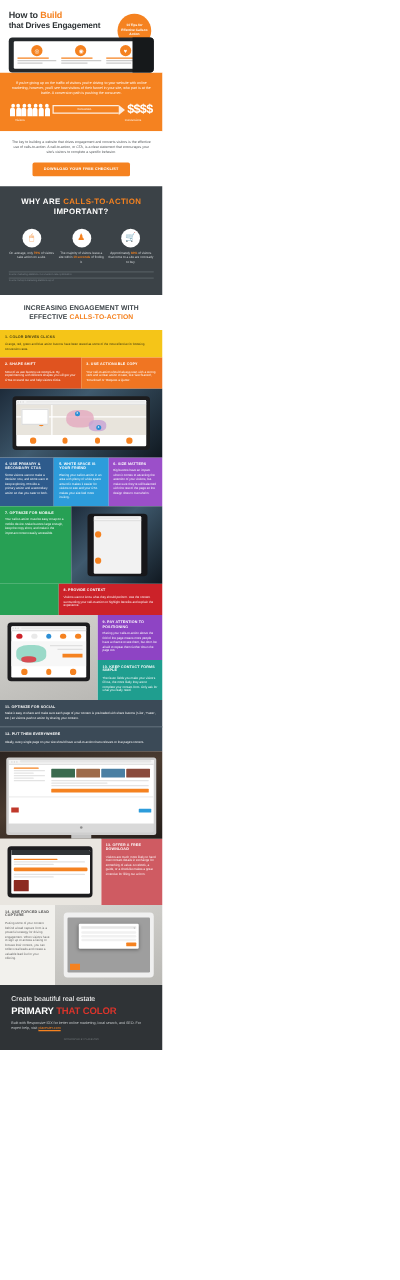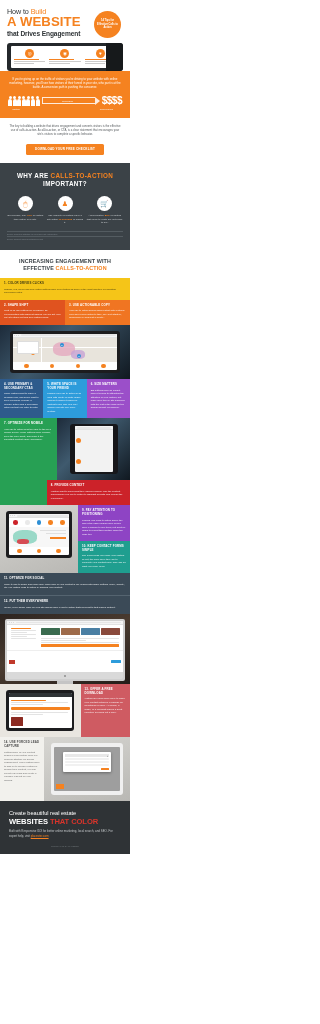--- a/index.html
+++ b/index.html
@@ -12,21 +12,21 @@
   .page { width: 130px; overflow: hidden; position: relative; }
 
   
   .hero {
     background: #ffffff;
     padding: 7px 7px 0 7px;
     position: relative;
   }
   .hero-title { position: relative; }
   .ht-l1 {
-    font-size: 7.2px; font-weight: normal; color: #2f3437;
+    font-size: 7.2px; font-weight: bold; color: #2f3437;
     letter-spacing: -0.1px; line-height: 9px;
   }
   .ht-l1 em { font-style: normal; color: #f58220; }
   .ht-l2 {
     font-size: 13.2px; font-weight: bold; color: #f58220;
     letter-spacing: 0.1px; line-height: 14px; margin-top: -1px;
   }
   .ht-l3 {
     font-size: 6.6px; font-weight: bold; color: #2f3437;
     letter-spacing: -0.1px; line-height: 9px; margin-top: 0px;
@@ -223,21 +223,20 @@
   .f-credit { margin-top: 7px; text-align: center; font-size: 1.9px; color: #71777a; }
 </style>
 </head>
 <body>
 
 <div class="page">
 
   <div class="hero">
     <div class="hero-title">
       <div class="ht-l1"><span>How to </span><em>Build</em></div>
-      <div class="ht-l2">A WEBSITE</div>
       <div class="ht-l3">that Drives Engagement</div>
       <div class="hero-badge">14 Tips for Effective Calls to Action</div>
     </div>
 
     <div class="hero-device">
       <div class="hero-screen">
         <div class="hd-col">
           <div class="hd-ic">◎</div>
           <div class="hd-lines">
               <i></i>
@@ -580,18 +579,18 @@
             <div style="width:8px;height:2.5px;background:#f58220;margin-top:1.5px;margin-left:auto;border-radius:.5px"></div>
           </div>
           <div style="position:absolute;left:2px;bottom:2px;width:8px;height:5px;background:#f58220"></div>
         </div>
       </div>
     </div>
   </div>
 
   <div class="footer">
     <div class="f-l1">Create beautiful real estate</div>
-    <div class="f-l2"><span>WEBSITES </span><em>THAT COLOR</em></div>
+    <div class="f-l2"><span>PRIMARY </span><em>THAT COLOR</em></div>
     <div class="f-body"><span>Built with Responsive IDX for better online marketing, local search, and SEO. For expert help, visit </span><a>placester.com</a></div>
     <div class="f-credit">INFOGRAPHIC BY PLACESTER</div>
   </div>
 
 </div>
 
 </body></html>

